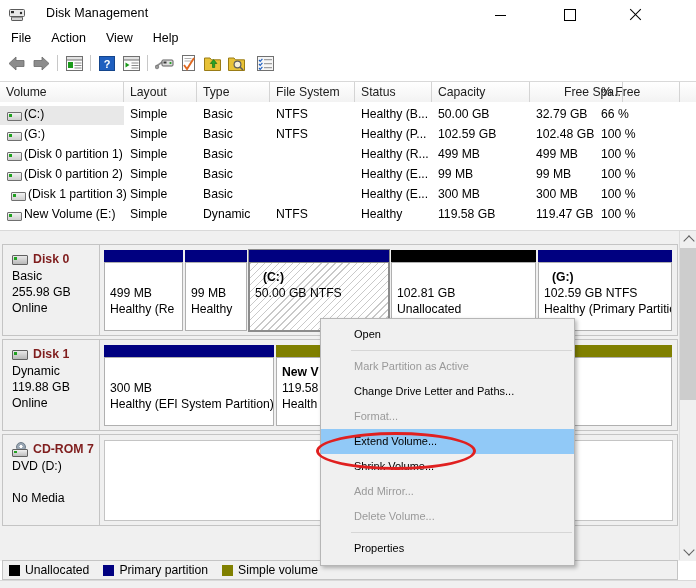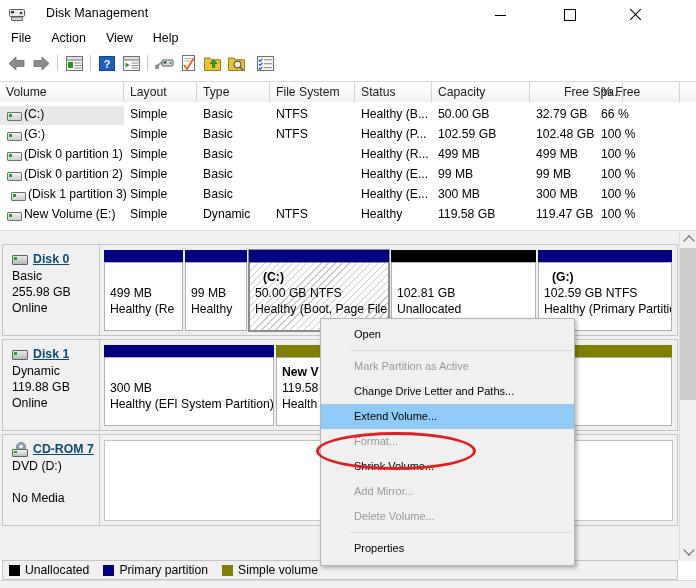--- a/index.html
+++ b/index.html
@@ -150,24 +150,23 @@
   }
   .disk-info {
     position: absolute; left: 0; top: 0;
     width: 97px; height: 100%;
     box-sizing: border-box;
     border-right: 1px solid #c4c4c4;
     padding: 7px 0 0 9px;
     background: #f0f0f0;
   }
   .disk-title {
-    font-size: 12.3px; font-weight: bold; color: #0c4a6e;
+    font-size: 12.3px; font-weight: bold; color: #7f1d1d;
     margin-left: 21px; margin-bottom: 2px;
     white-space: nowrap;
-    text-decoration: underline;
   }
   .disk-ico {
     position: absolute; left: 9px; top: 10px;
     width: 14px; height: 8px;
     background: linear-gradient(#e8e8e8, #b8b8b8);
     border: 1px solid #606060;
     border-radius: 1px;
   }
   .disk-ico:after {
     content:""; position:absolute; left:1px; top:1px;
@@ -574,21 +573,20 @@
             <div class="pl">99 MB</div>
             <div class="pl">Healthy</div>
           </div>
         </div>
 
         <div class="part sel-outline" style="left:149px;width:140px;top:5px;bottom:4px">
           <div class="part-bar" style="background:#000080"></div>
           <div class="part-body hatched">
             <div class="pl b ind">(C:)</div>
             <div class="pl">50.00 GB NTFS</div>
-            <div class="pl">Healthy (Boot, Page File</div>
           </div>
         </div>
 
         <div class="part" style="left:291px;width:145px;top:5px;bottom:4px">
           <div class="part-bar" style="background:#000000"></div>
           <div class="part-body">
             <div class="pl" style="height:16px"></div>
             <div class="pl">102.81 GB</div>
             <div class="pl">Unallocated</div>
           </div>
@@ -677,22 +675,22 @@
     </div>
   </div>
 
   <div class="bottom-strip"></div>
 
   <div class="ctxmenu">
     <div class="ctx-item">Open</div>
     <div class="ctx-sep"></div>
     <div class="ctx-item disabled">Mark Partition as Active</div>
     <div class="ctx-item">Change Drive Letter and Paths...</div>
+    <div class="ctx-item disabled">Format...</div>
     <div class="ctx-item highlight">Extend Volume...</div>
-    <div class="ctx-item disabled">Format...</div>
     <div class="ctx-item">Shrink Volume...</div>
     <div class="ctx-item disabled">Add Mirror...</div>
     <div class="ctx-item disabled">Delete Volume...</div>
     <div class="ctx-sep"></div>
     <div class="ctx-item">Properties</div>
 
   </div>
 
   <div class="annot">
     <div class="ring"></div>

